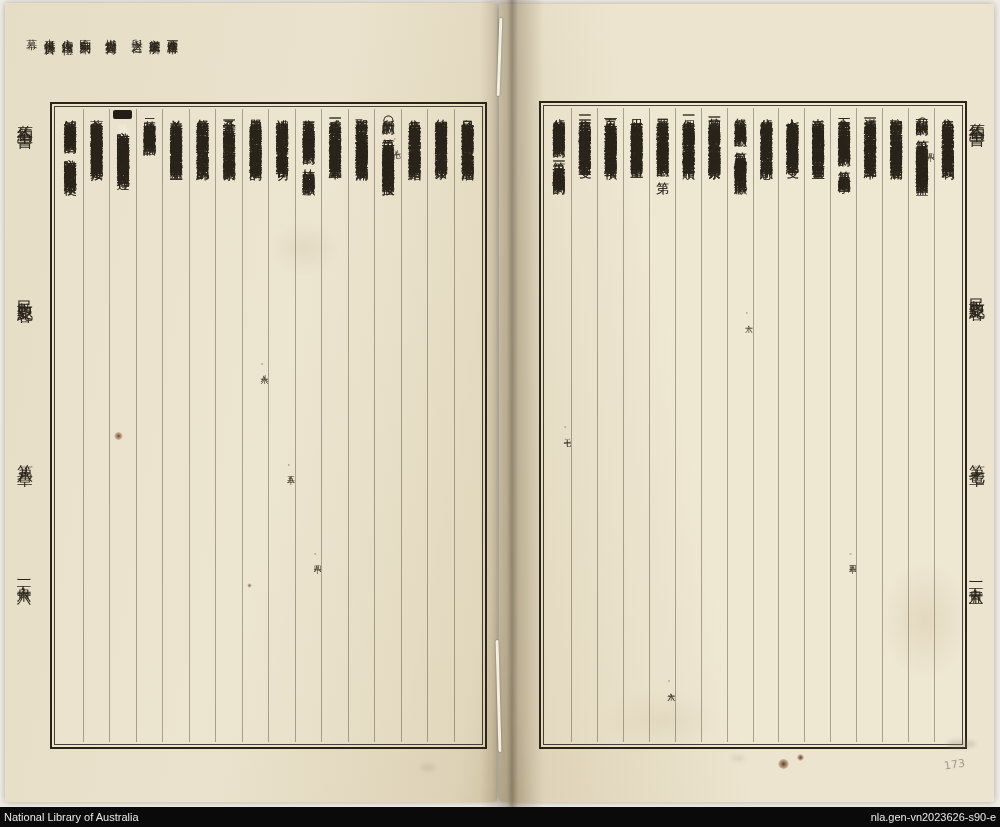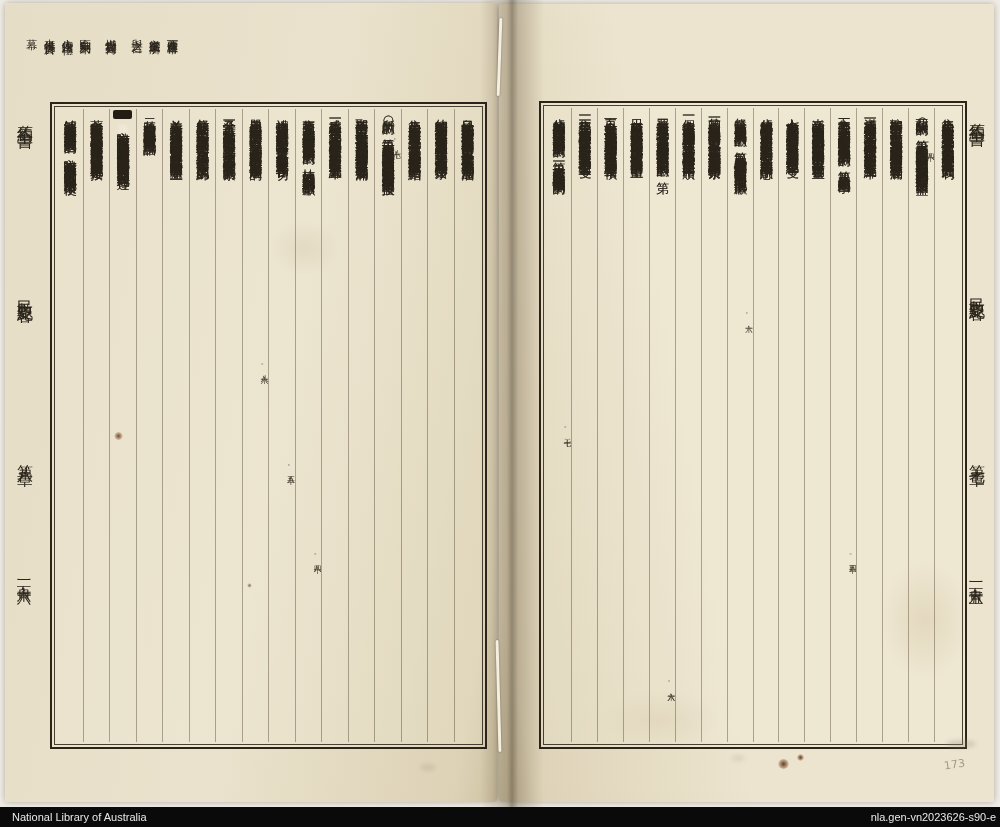--- a/index.html
+++ b/index.html
@@ -51,21 +51,21 @@
   .dot1{left:114px;top:432px;width:9px;height:8px;background:radial-gradient(circle,#7a4a28 0%,rgba(122,74,40,.25) 60%,transparent 75%);}
   .dot2{left:778px;top:759px;width:11px;height:10px;background:radial-gradient(circle,#6b3c1e 0%,rgba(107,60,30,.3) 60%,transparent 78%);}
   .dot3{left:797px;top:754px;width:7px;height:7px;background:radial-gradient(circle,#6b3c1e 0%,rgba(107,60,30,.3) 55%,transparent 75%);}
   .dot4{left:247px;top:583px;width:5px;height:5px;background:radial-gradient(circle,rgba(90,60,30,.7),transparent 70%);}
   .blotch1{left:880px;top:560px;width:90px;height:120px;background:radial-gradient(ellipse,rgba(150,110,50,.12),transparent 70%);}
   .blotch2{left:270px;top:220px;width:70px;height:56px;background:radial-gradient(ellipse,rgba(140,105,55,.09),transparent 70%);}
   .blotch3{left:600px;top:690px;width:120px;height:60px;background:radial-gradient(ellipse,rgba(140,105,55,.08),transparent 70%);}
 
   .bar{position:absolute;left:0;bottom:0;width:1000px;height:20px;background:#0a0a0a;
     font-family:"Liberation Sans", sans-serif;color:#e8e8e8;font-size:11px;line-height:20px;}
-  .bar .l{position:absolute;left:12px;top:0;}
+  .bar .l{position:absolute;left:4px;top:0;}
   .bar .r{position:absolute;right:4px;top:0;}
 </style>
 </head>
 <body>
 
 <div class="photo">
 
   <div class="page page-left"></div>
   <div class="page page-right"></div>
   <div class="gutter"></div>

